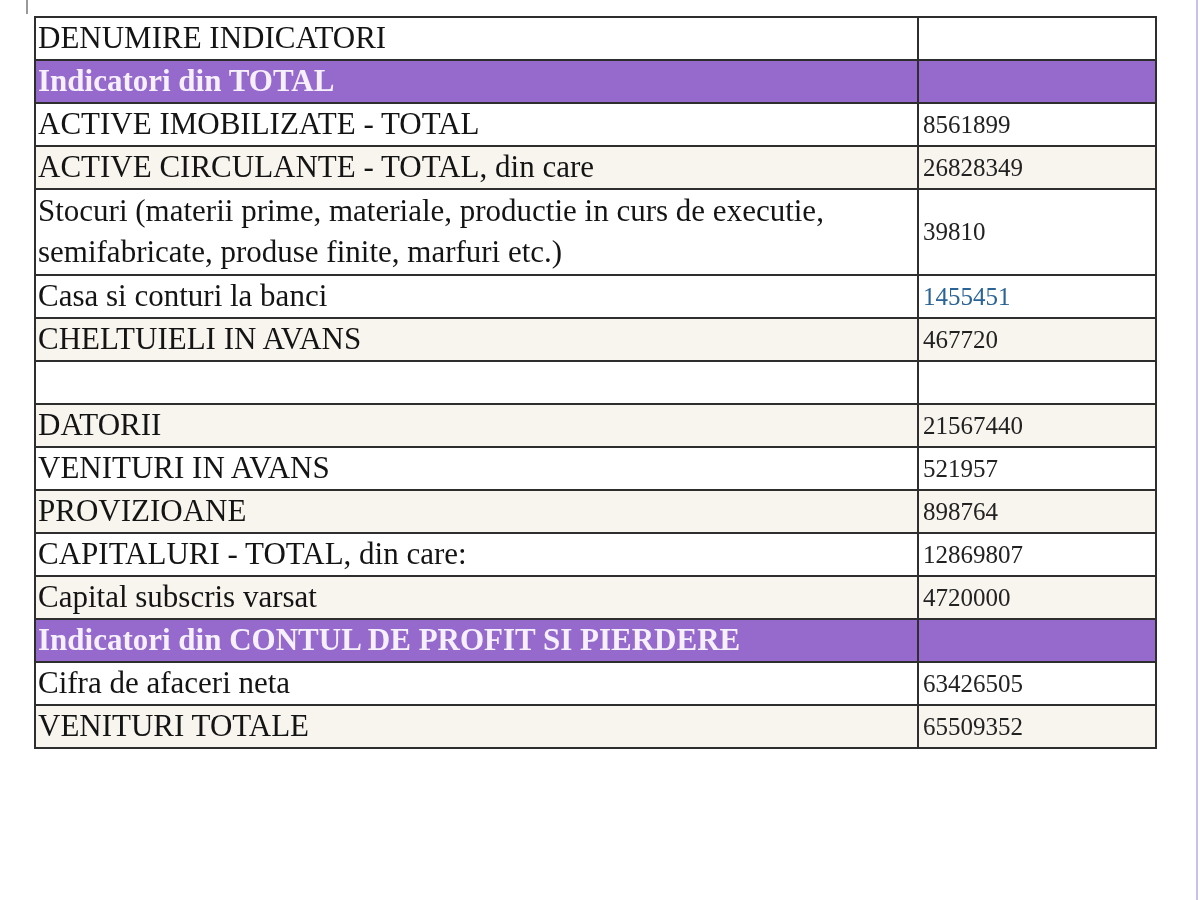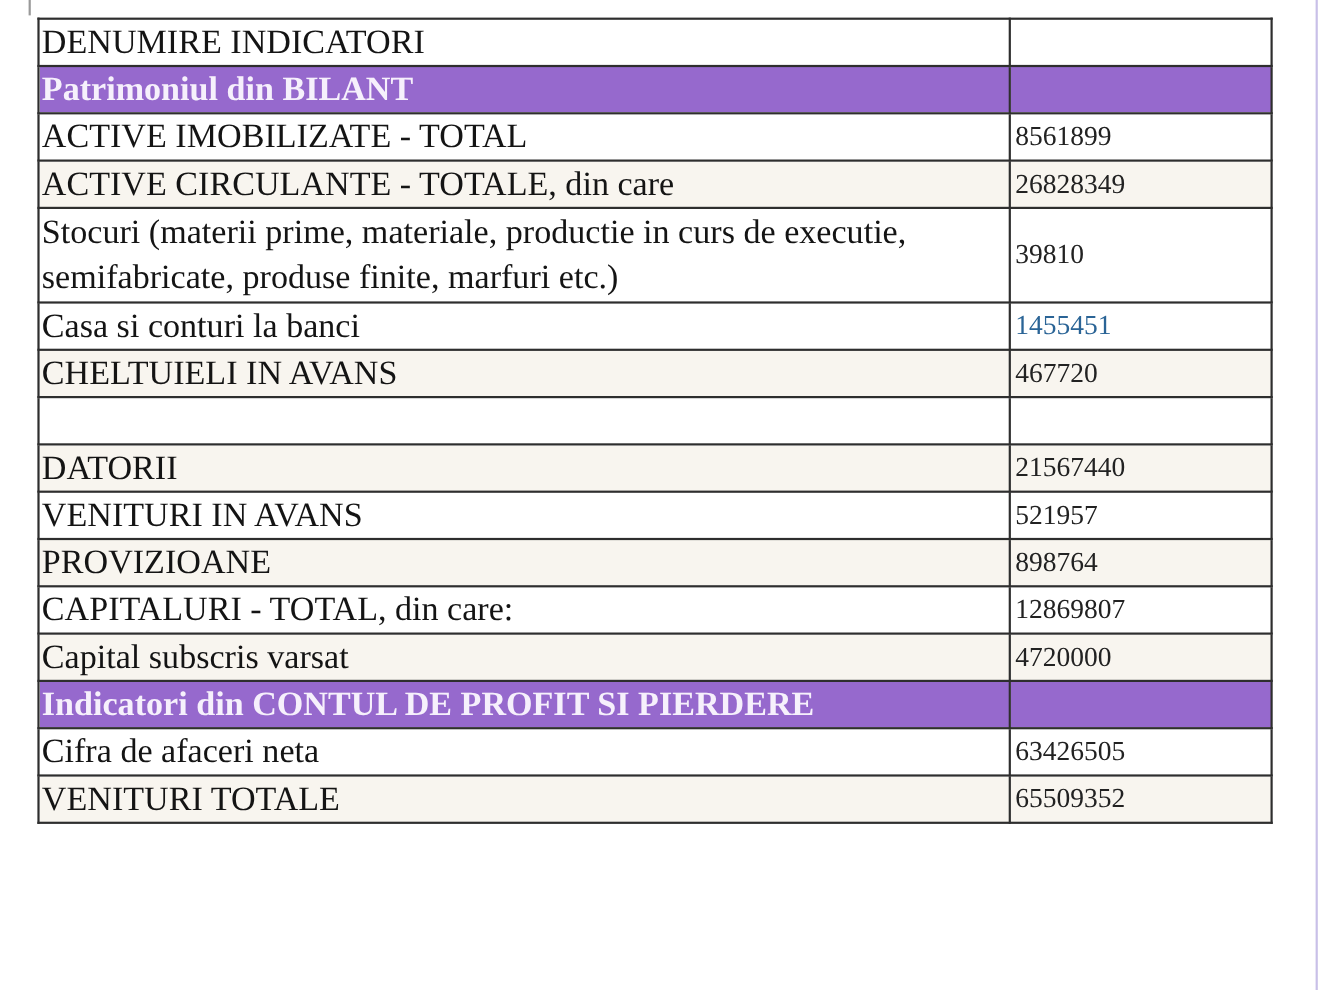--- a/index.html
+++ b/index.html
@@ -43,29 +43,29 @@
     <colgroup>
       <col class="c-label">
       <col class="c-value">
     </colgroup>
     <tbody id="table-body">
         <tr class="variant-white">
           <td class="label-cell">DENUMIRE INDICATORI</td>
           <td class="value-cell"></td>
         </tr>
         <tr class="variant-purple">
-          <td class="label-cell">Patrimoniul din BILANT</td>
+          <td class="label-cell">Indicatori din TOTAL</td>
           <td class="value-cell"></td>
         </tr>
         <tr class="variant-white">
           <td class="label-cell">ACTIVE IMOBILIZATE - TOTAL</td>
           <td class="value-cell">8561899</td>
         </tr>
         <tr class="variant-cream">
-          <td class="label-cell">ACTIVE CIRCULANTE - TOTALE, din care</td>
+          <td class="label-cell">ACTIVE CIRCULANTE - TOTAL, din care</td>
           <td class="value-cell">26828349</td>
         </tr>
         <tr class="variant-white row-tall">
           <td class="label-cell">Stocuri (materii prime, materiale, productie in curs de executie, semifabricate, produse finite, marfuri etc.)</td>
           <td class="value-cell">39810</td>
         </tr>
         <tr class="variant-white">
           <td class="label-cell">Casa si conturi la banci</td>
           <td class="value-cell value-link">1455451</td>
         </tr>

